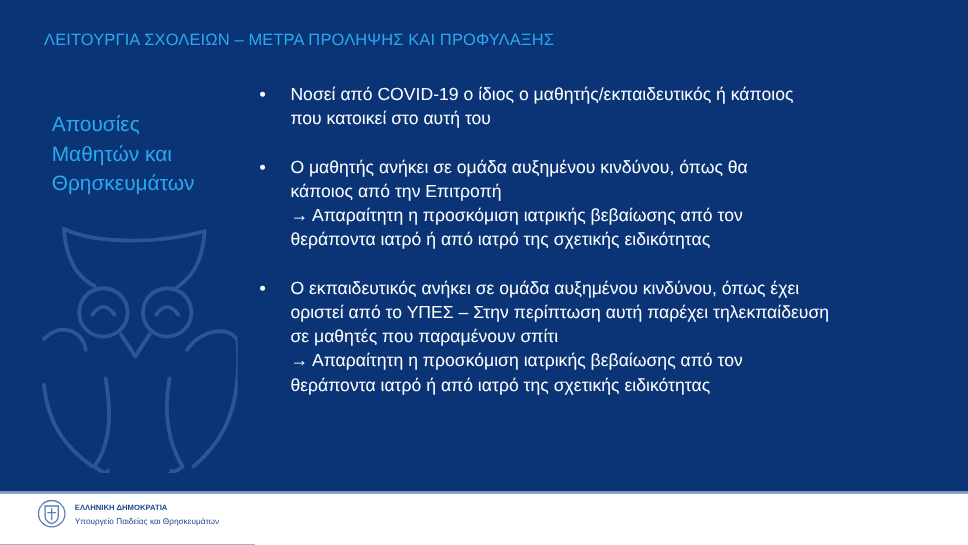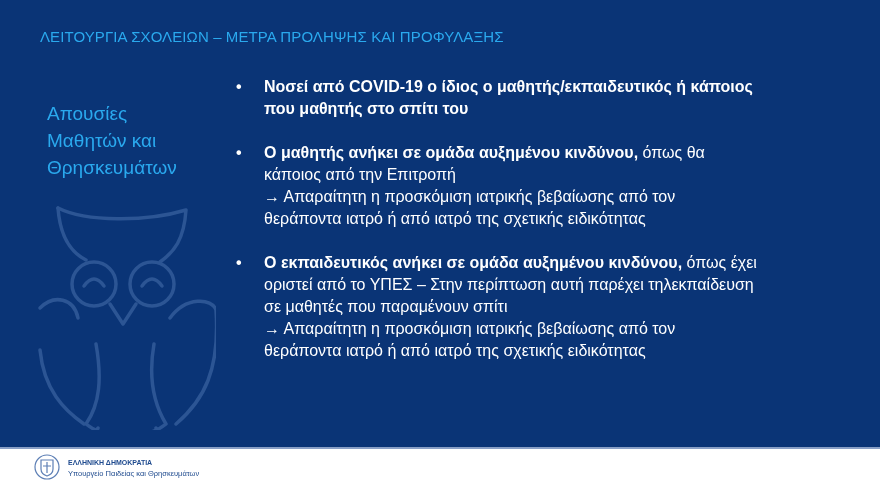--- a/index.html
+++ b/index.html
@@ -5,21 +5,21 @@
   html, body { margin:0; padding:0; }
   body { width:880px; height:495px; overflow:hidden; background:#ffffff; font-family:"Liberation Sans", "DejaVu Sans", sans-serif; }
   .slide { position:relative; width:880px; height:495px; }
   .panel { position:absolute; left:0; top:0; width:880px; height:447px; background:#0a3476; }
   .title { position:absolute; left:40px; top:28px; font-size:15px; font-weight:normal; color:#2aa9ee; letter-spacing:0.1px; white-space:nowrap; }
   .section { position:absolute; left:47px; top:73px; font-size:19px; line-height:27px; color:#2aa9ee;margin-top:27px; }
   .owl { position:absolute; left:36px; top:200px; width:180px; height:230px; }
   .bullets { position:absolute; left:236px; top:76px; width:630px; color:#ffffff; font-size:16px; line-height:22px; }
   .bullet { position:relative; padding-left:28px; margin-bottom:22px; }
   .dot { position:absolute; left:0; top:0; font-weight:bold; }
-  .bold { font-weight:bold; }
+  .bold { font-weight:normal; }
   .line { display:block; }
   .arrow-line { display:block; }
   .footer { position:absolute; left:0; top:447px; width:880px; height:48px; background:#ffffff; }
   .footer-divider { position:absolute; left:0; top:0; width:880px; height:2px; background:#3a5fa0; opacity:0.6; }
   .emblem { position:absolute; left:34px; top:454px; width:26px; height:26px; }
   .ft1 { position:absolute; left:68px; top:459px; font-size:7px; font-weight:bold; color:#1e4a8e; }
   .ft2 { position:absolute; left:68px; top:469px; font-size:7.5px; color:#1e4a8e; }
 </style>
 </head>
 <body>
@@ -50,21 +50,21 @@
     <path d="M62 228 C56 236 56 242 62 248"></path>
     <path d="M78 232 C72 238 72 242 76 246"></path>
     <path d="M104 232 C110 238 110 242 106 246"></path>
     <path d="M120 228 C126 236 126 242 120 248"></path>
   </svg>
 
   <div class="bullets">
     <div class="bullet">
       <span class="dot">•</span>
       <span class="line bold">Νοσεί από COVID-19 ο ίδιος ο μαθητής/εκπαιδευτικός ή κάποιος</span>
-      <span class="line bold">που μαθητής στο σπίτι του</span>
+      <span class="line bold">που κατοικεί στο αυτή του</span>
     </div>
 
     <div class="bullet">
       <span class="dot">•</span>
       <span class="line"><span class="bold">Ο μαθητής ανήκει σε ομάδα αυξημένου κινδύνου,</span><span> όπως θα</span></span>
       <span class="line">κάποιος από την Επιτροπή</span>
       <span class="arrow-line">→ Απαραίτητη η προσκόμιση ιατρικής βεβαίωσης από τον</span>
       <span class="arrow-line">θεράποντα ιατρό ή από ιατρό της σχετικής ειδικότητας</span>
     </div>
 

